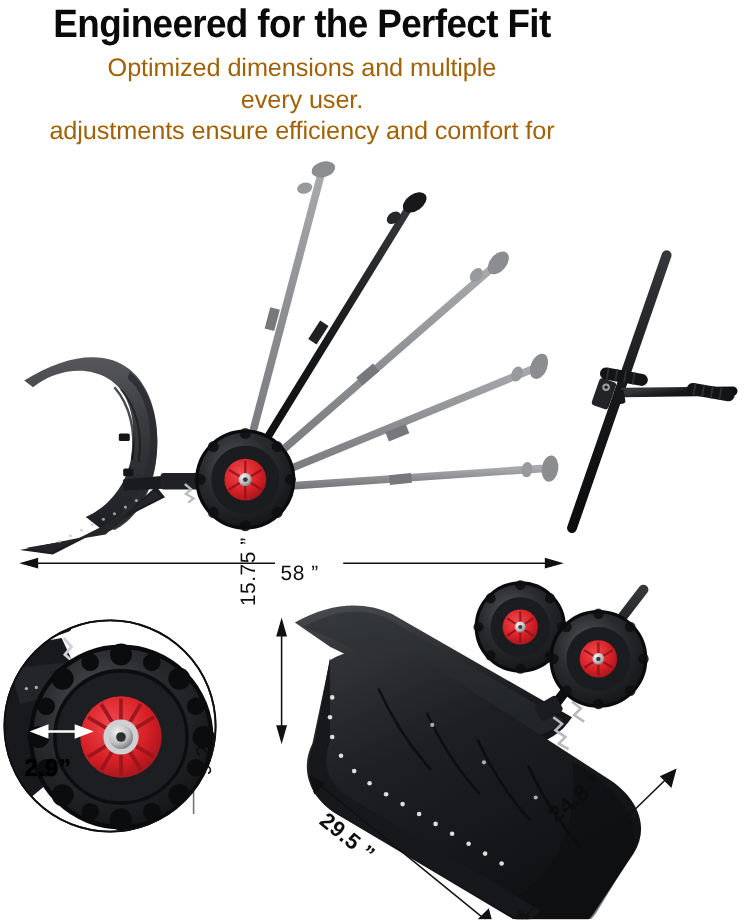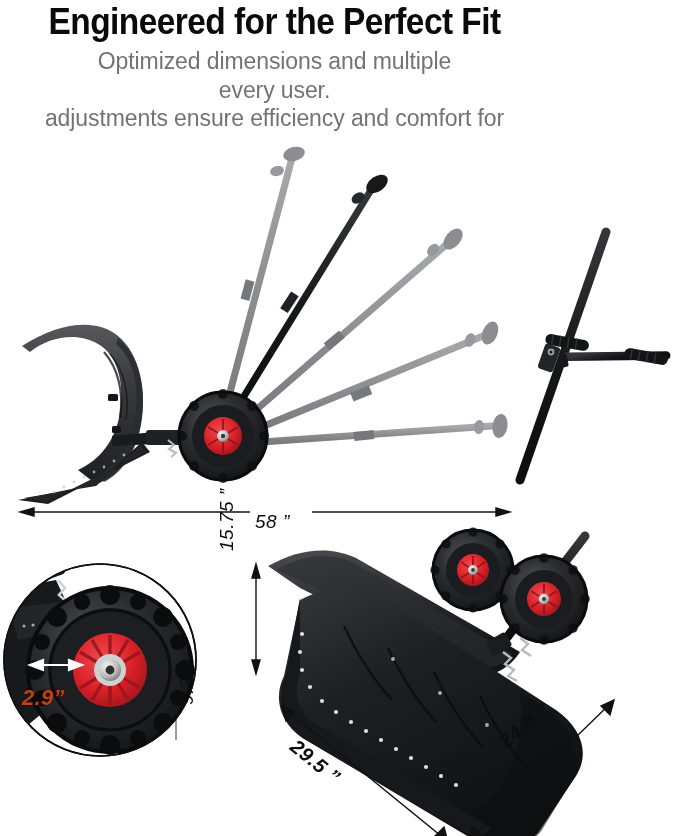--- a/index.html
+++ b/index.html
@@ -24,29 +24,29 @@
     transform:scaleX(0.93);
     transform-origin:center top;
     margin:2px 0 0 0;
     white-space:nowrap;
   }
   .subtitle{
     font-family:"Liberation Sans", sans-serif;
     font-weight:normal;
     font-size:23px;
     line-height:28.5px;
-    color:#737373;
+    color:#a16207;
     margin:5px 0 0 0;
     padding:0 8px;
     letter-spacing:-0.1px;
   }
   .subtitle span{display:block;}
 
   
-  .stage{position:absolute;left:0;top:140px;width:580px;height:696px;font-style:italic;}
+  .stage{position:absolute;left:0;top:140px;width:580px;height:696px;}
 
   .layer{position:absolute;left:0;top:0;width:679px;height:696px;}
 
   
   .dim{
     position:absolute;
     font-family:"Liberation Sans", sans-serif;
     color:#0d0d0d;
     font-weight:500;
     white-space:nowrap;
@@ -62,21 +62,21 @@
   }
   .dim-295{
     font-size:20px;left:300px;top:595px;font-weight:bold;
     transform:rotate(39deg);transform-origin:left top;letter-spacing:0.5px;
   }
   .dim-248{
     font-size:20px;left:495px;top:595px;font-weight:bold;
     transform:rotate(-39deg);transform-origin:left top;letter-spacing:0.5px;
   }
   .dim-29{
-    position:absolute;font-size:22px;font-weight:bold;color:#c2410c;
+    position:absolute;font-size:22px;font-weight:bold;color:#000000;
     left:22px;top:545px;letter-spacing:0.3px;
     font-family:"Liberation Sans", sans-serif;
     text-shadow:0 0 2px rgba(0,0,0,.55);
   }
 </style>
 </head>
 <body>
 
 <div id="root">
 

